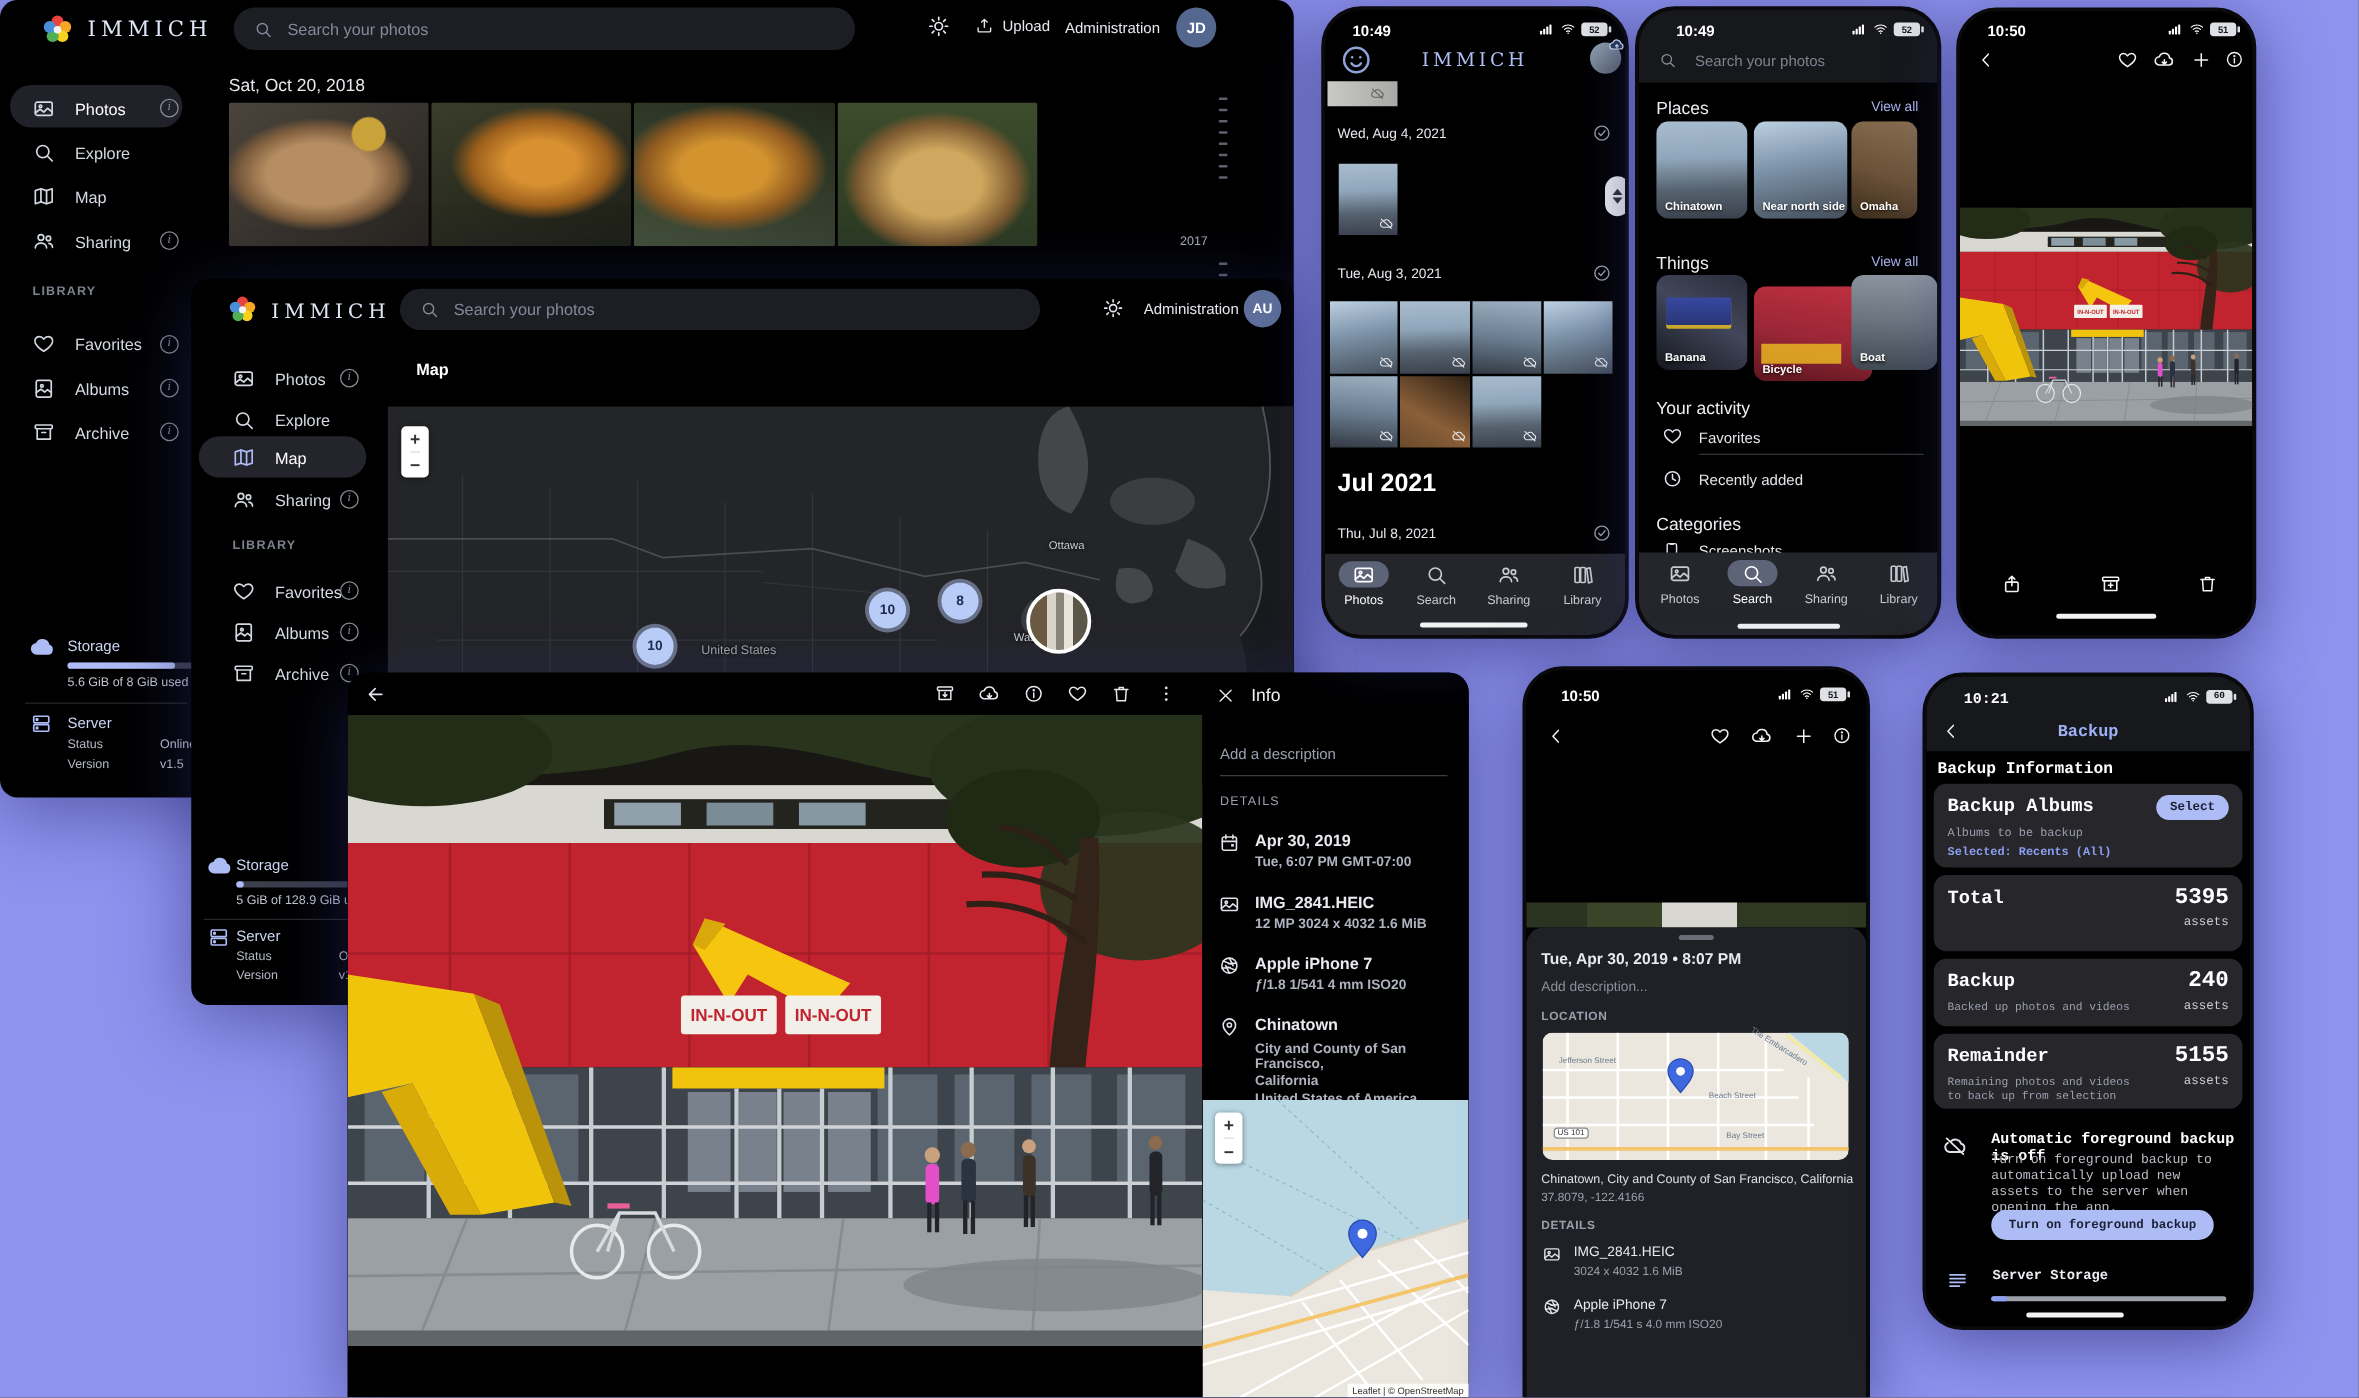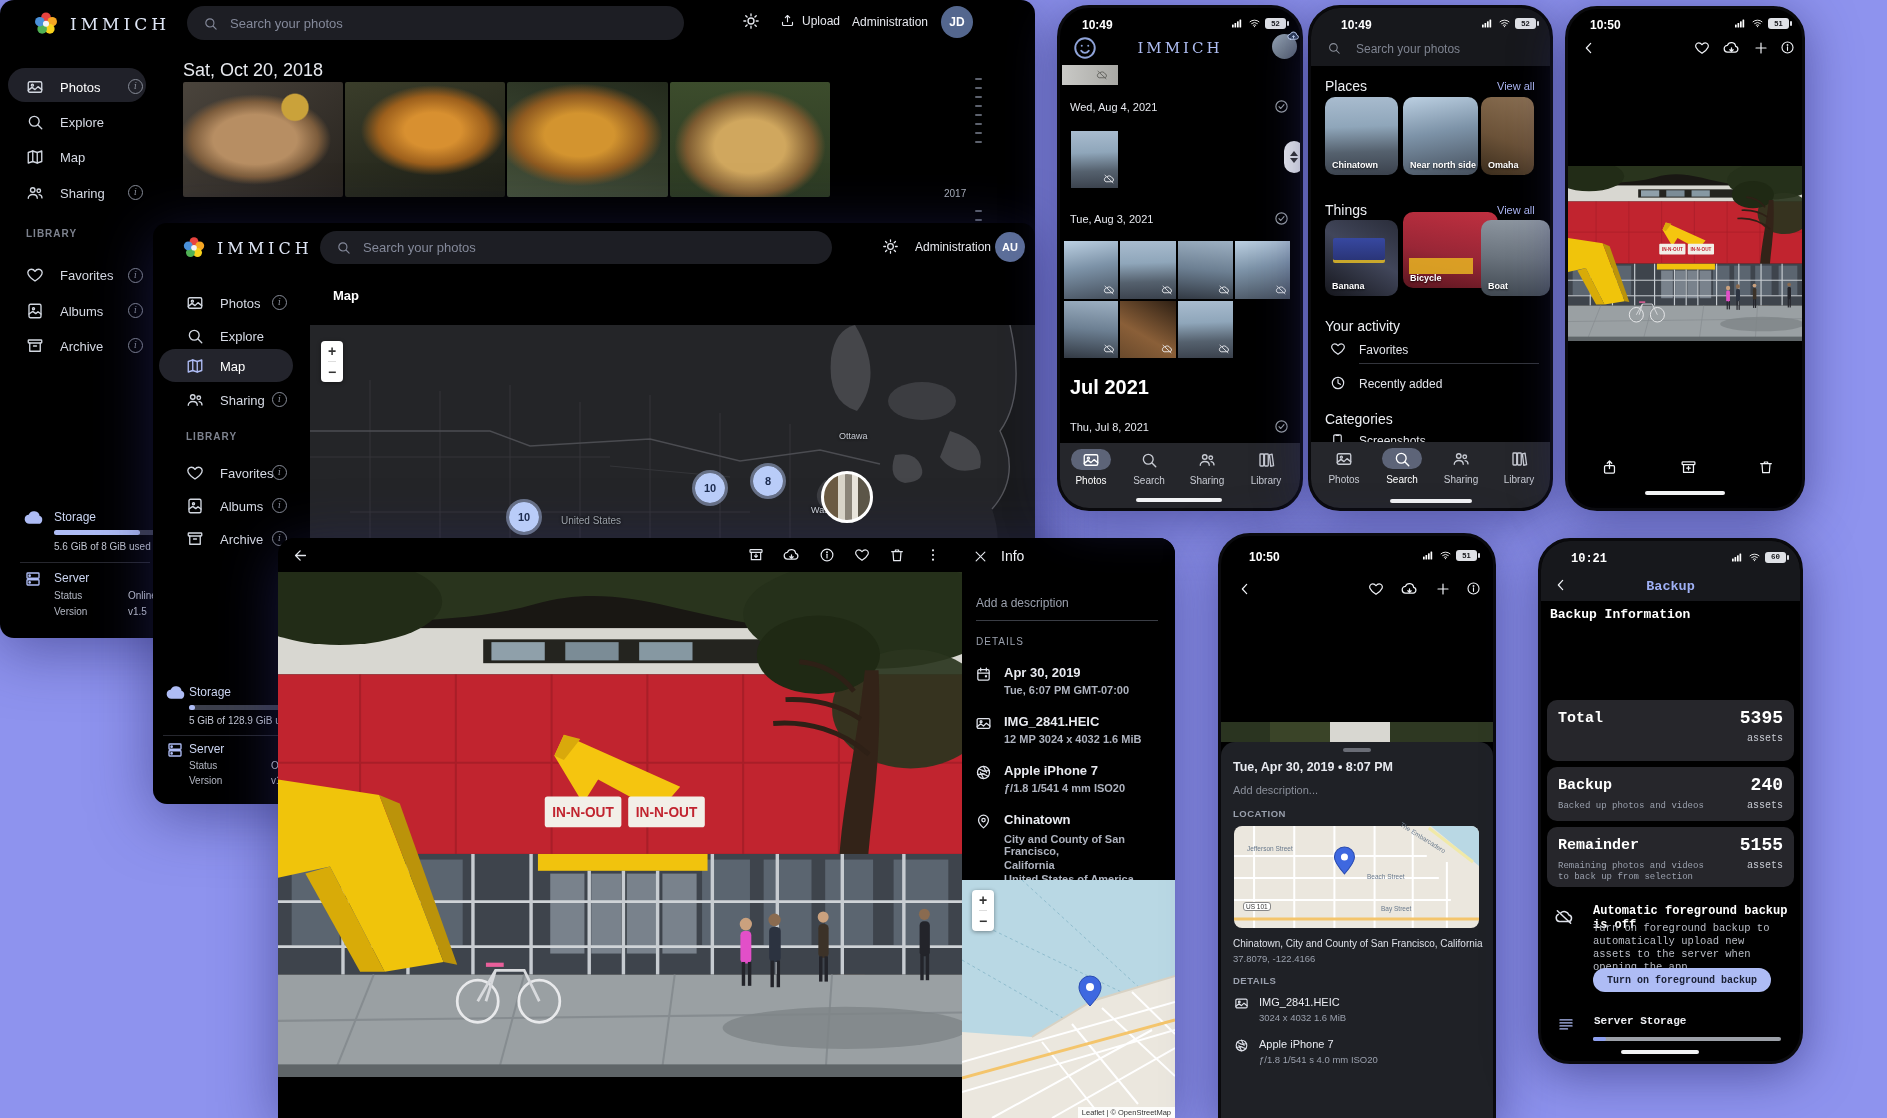--- a/index.html
+++ b/index.html
@@ -207,21 +207,21 @@
           <circle cx="7.5" cy="7.5" r=".9" fill="currentColor"></circle>
           <circle cx="7.5" cy="16.5" r=".9" fill="currentColor"></circle>
         </svg>
       </span>
     <span class="abs" style="left:54px;top:571px;font-size:12px;color:#ccd6f2;">Server</span>
     <span class="abs" style="left:54px;top:590px;font-size:10px;color:#b4b8c4;">Status</span>
     <span class="abs" style="left:128px;top:590px;font-size:10px;color:#c2c6d2;">Online</span>
     <span class="abs" style="left:54px;top:606px;font-size:10px;color:#b4b8c4;">Version</span>
     <span class="abs" style="left:128px;top:606px;font-size:10px;color:#c2c6d2;">v1.5</span>
 
-    <span class="abs" style="left:183px;top:60px;font-size:18px;color:#e7e9ee;">Sat, Oct 20, 2018</span>
+    <span class="abs" style="left:183px;top:60px;font-size:14px;color:#e7e9ee;">Sat, Oct 20, 2018</span>
     <div class="thumb p-m1" style="left:183px;top:82px;width:160px;height:115px;"></div>
     <div class="thumb p-m2" style="left:345px;top:82px;width:160px;height:115px;"></div>
     <div class="thumb p-m3" style="left:507px;top:82px;width:161px;height:115px;"></div>
     <div class="thumb p-m4" style="left:670px;top:82px;width:160px;height:115px;"></div>
 
     <div class="abs" style="left:975px;top:78px;display:flex;flex-direction:column;gap:7px;align-items:flex-end;">
       <span class="dtick"></span>
         <span class="dtick"></span>
         <span class="dtick"></span>
         <span class="dtick"></span>
@@ -848,21 +848,21 @@
       <div class="rock" style="width:100%;height:100%;"></div>
         <span class="lbl">Omaha</span>
       </div>
     <span class="abs" style="left:14px;top:194px;font-size:14px;color:#eceef2;">Things</span>
     <span class="abs" style="left:186px;top:196px;font-size:11px;color:#aab4f0;">View all</span>
     <div class="placecard" style="left:14px;top:212px;width:73px;height:76px;">
       <div class="warehouse" style="width:100%;height:100%;"></div>
       <div class="abs" style="left:8px;top:18px;width:52px;height:22px;background:linear-gradient(#3748a0,#2a3578);border-radius:2px;box-shadow:0 3px 0 #c9a82c;"></div>
       <span class="lbl">Banana</span>
       </div>
-    <div class="placecard" style="left:92px;top:204px;width:95px;height:76px;">
+    <div class="placecard" style="left:92px;top:221px;width:95px;height:76px;">
       <div class="redshop" style="width:100%;height:100%;"></div>
       <div class="abs" style="left:6px;bottom:14px;width:64px;height:16px;background:#e8b422;opacity:.85;"></div>
       <span class="lbl">Bicycle</span>
       </div>
     <div class="placecard" style="left:170px;top:212px;width:69px;height:76px;">
       <div class="boat" style="width:100%;height:100%;"></div>
         <span class="lbl">Boat</span>
       </div>
     <span class="abs" style="left:14px;top:310px;font-size:14px;color:#eceef2;">Your activity</span>
     <span class="ic abs" style="left:19px;top:333px;width:16px;height:16px;color:#dfe2ea;">
@@ -1209,20 +1209,26 @@
       <span class="battery">60</span>
     </div>
     <span class="ic abs" style="left:12px;top:36px;width:16px;height:16px;color:#f0f2f6;">
         <svg viewBox="0 0 24 24" fill="none" stroke="currentColor" stroke-width="1.8" stroke-linecap="round" stroke-linejoin="round">
           <path d="M14.5 5L8 12l6.5 7"></path>
         </svg>
       </span>
     <span class="abs" style="left:0;top:38px;width:100%;text-align:center;font-size:13.5px;font-weight:bold;color:#9fb0f5;">Backup</span>
     <span class="abs" style="left:9px;top:66px;font-size:13px;font-weight:bold;color:#fff;">Backup Information</span>
 
+    <div class="mcard" style="left:6px;top:86px;width:247px;height:67px;">
+      <span class="abs" style="left:11px;top:10px;font-size:15px;font-weight:bold;color:#fff;">Backup Albums</span>
+      <div class="abs" style="right:11px;top:9px;height:20px;padding:0 11px;border-radius:11px;background:#aebcf5;color:#1a1f33;font-size:10px;font-weight:bold;display:flex;align-items:center;">Select</div>
+      <span class="abs" style="left:11px;top:34px;font-size:9.5px;color:#9aa0ad;">Albums to be backup</span>
+      <span class="abs" style="left:11px;top:49px;font-size:9.5px;font-weight:bold;color:#8d9ff0;">Selected: Recents (All)</span>
+    </div>
 
     <div class="mcard" style="left:6px;top:159px;width:247px;height:61px;">
       <span class="abs" style="left:11px;top:10px;font-size:15px;font-weight:bold;color:#fff;">Total</span>
       <span class="abs" style="right:11px;top:8px;font-size:18px;font-weight:bold;color:#fff;">5395</span>
       <span class="abs" style="left:11px;top:34px;width:150px;font-size:9px;line-height:11px;color:#9aa0ad;margin-top:48px;">All unique photos and videos from selected albums</span>
       <span class="abs" style="right:11px;top:33px;font-size:10px;color:#c8cbd3;">assets</span>
     </div>
 
     <div class="mcard" style="left:6px;top:226px;width:247px;height:54px;">
       <span class="abs" style="left:11px;top:10px;font-size:15px;font-weight:bold;color:#fff;">Backup</span>

